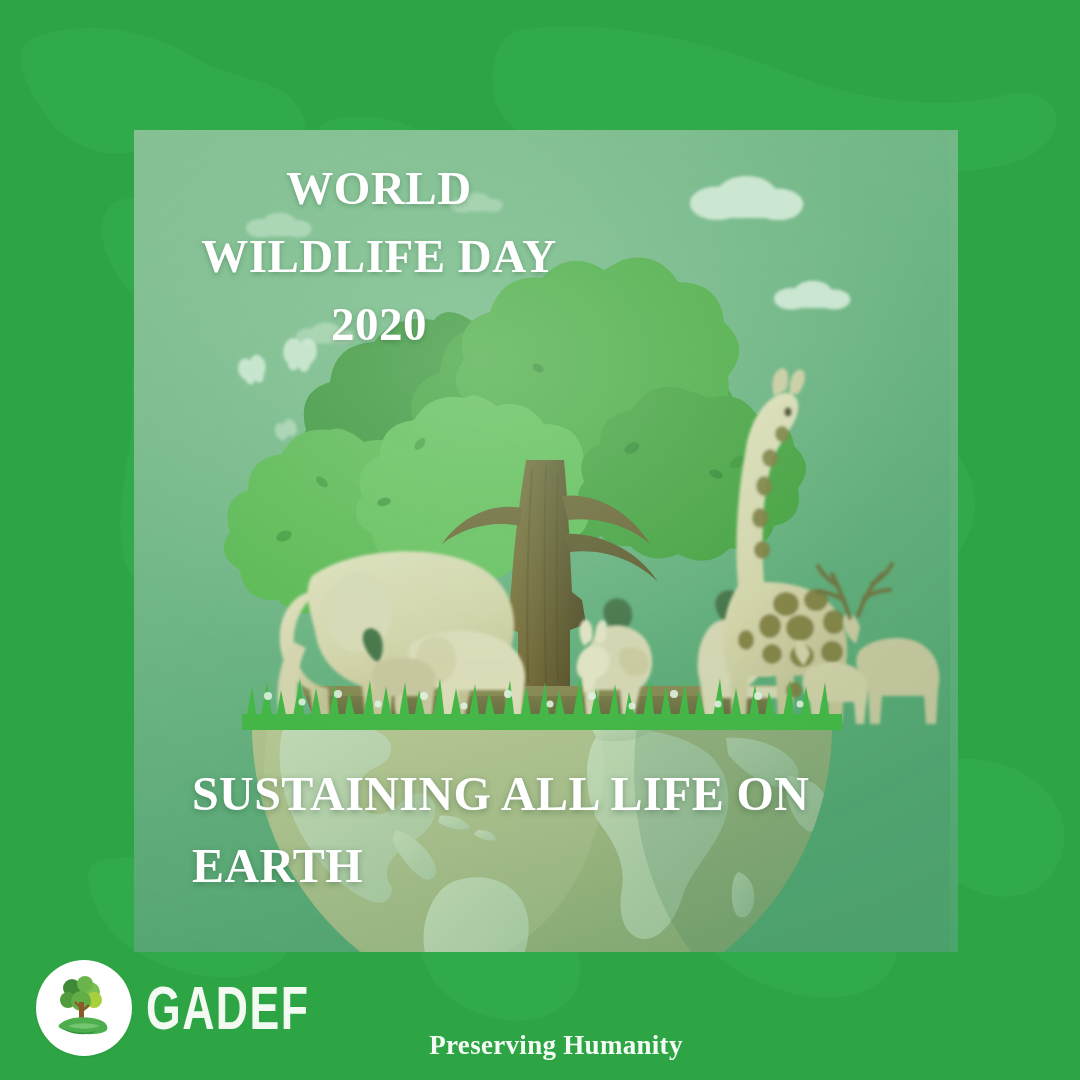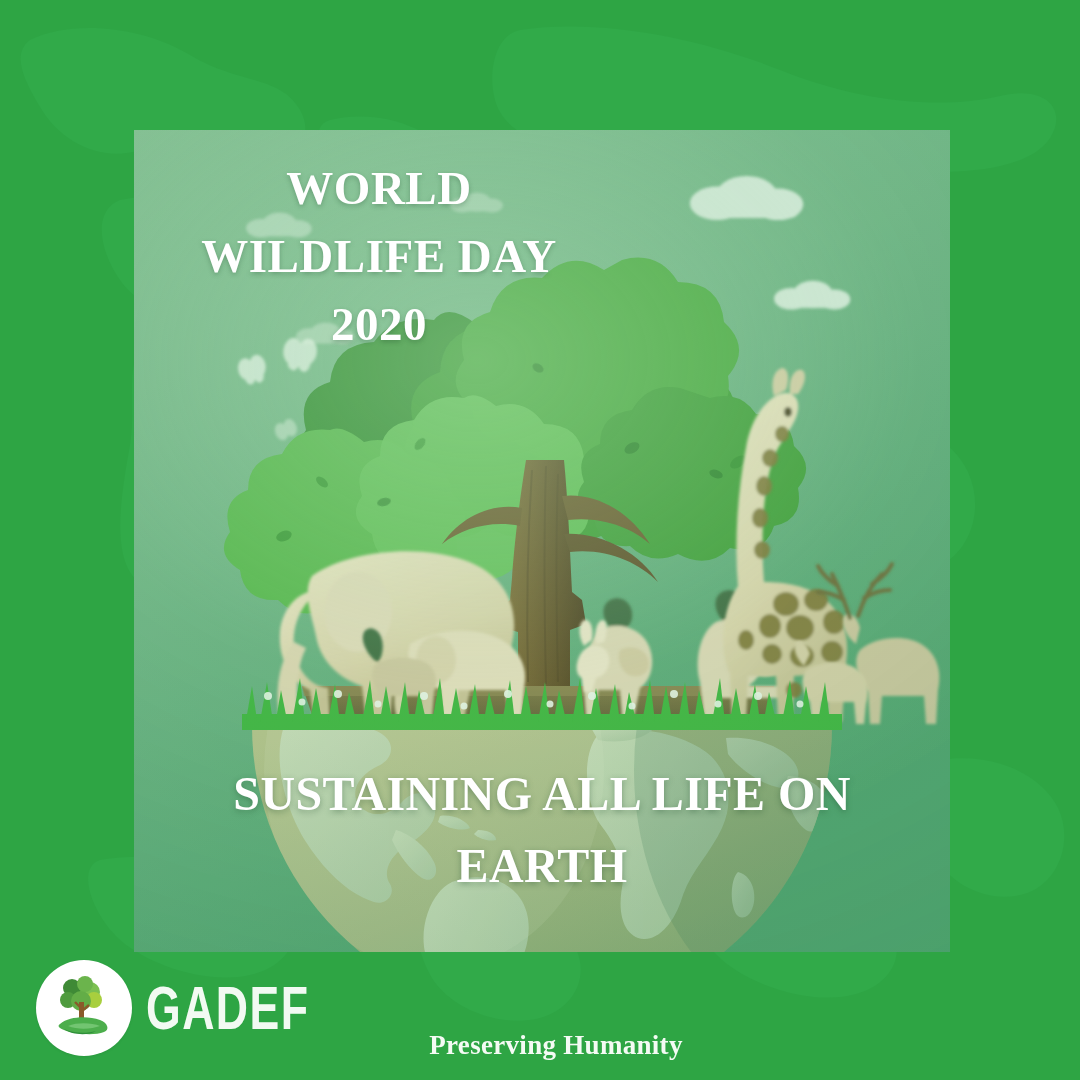--- a/index.html
+++ b/index.html
@@ -21,20 +21,21 @@
     opacity:.55;
   }
   .bg-map svg{width:100%;height:100%;display:block;}
 
   
   #card{
     position:absolute;
     left:134px;top:130px;width:816px;height:822px;
     overflow:hidden;
     background:linear-gradient(160deg,#7cba8d 0%,#73b888 28%,#61ad7c 62%,#4ea86f 100%);
+    padding-left:8px;
   }
   .card-veil{
     position:absolute;inset:0;
     background:radial-gradient(120% 90% at 42% 28%, rgba(185,225,190,.42) 0%, rgba(140,200,155,.12) 45%, rgba(60,150,95,.22) 100%);
     pointer-events:none;
   }
   #card svg.scene{position:absolute;left:0;top:0;width:816px;height:822px;display:block;}
 
   
   .headline{
@@ -44,21 +45,20 @@
     font-family:"Liberation Serif", serif;
     font-weight:700;
     font-size:47px;
     line-height:68px;
     letter-spacing:.5px;
     text-shadow:0 2px 5px rgba(25,70,40,.30);
     white-space:pre-line;
   }
   .subline{
     position:absolute;left:58px;top:628px;width:700px;
-    text-align:center;
     color:#ffffff;
     font-family:"Liberation Serif", serif;
     font-weight:700;
     font-size:48px;
     line-height:72px;
     letter-spacing:.4px;
     text-shadow:0 2px 6px rgba(25,70,40,.38);
     white-space:pre-line;
   }
 

